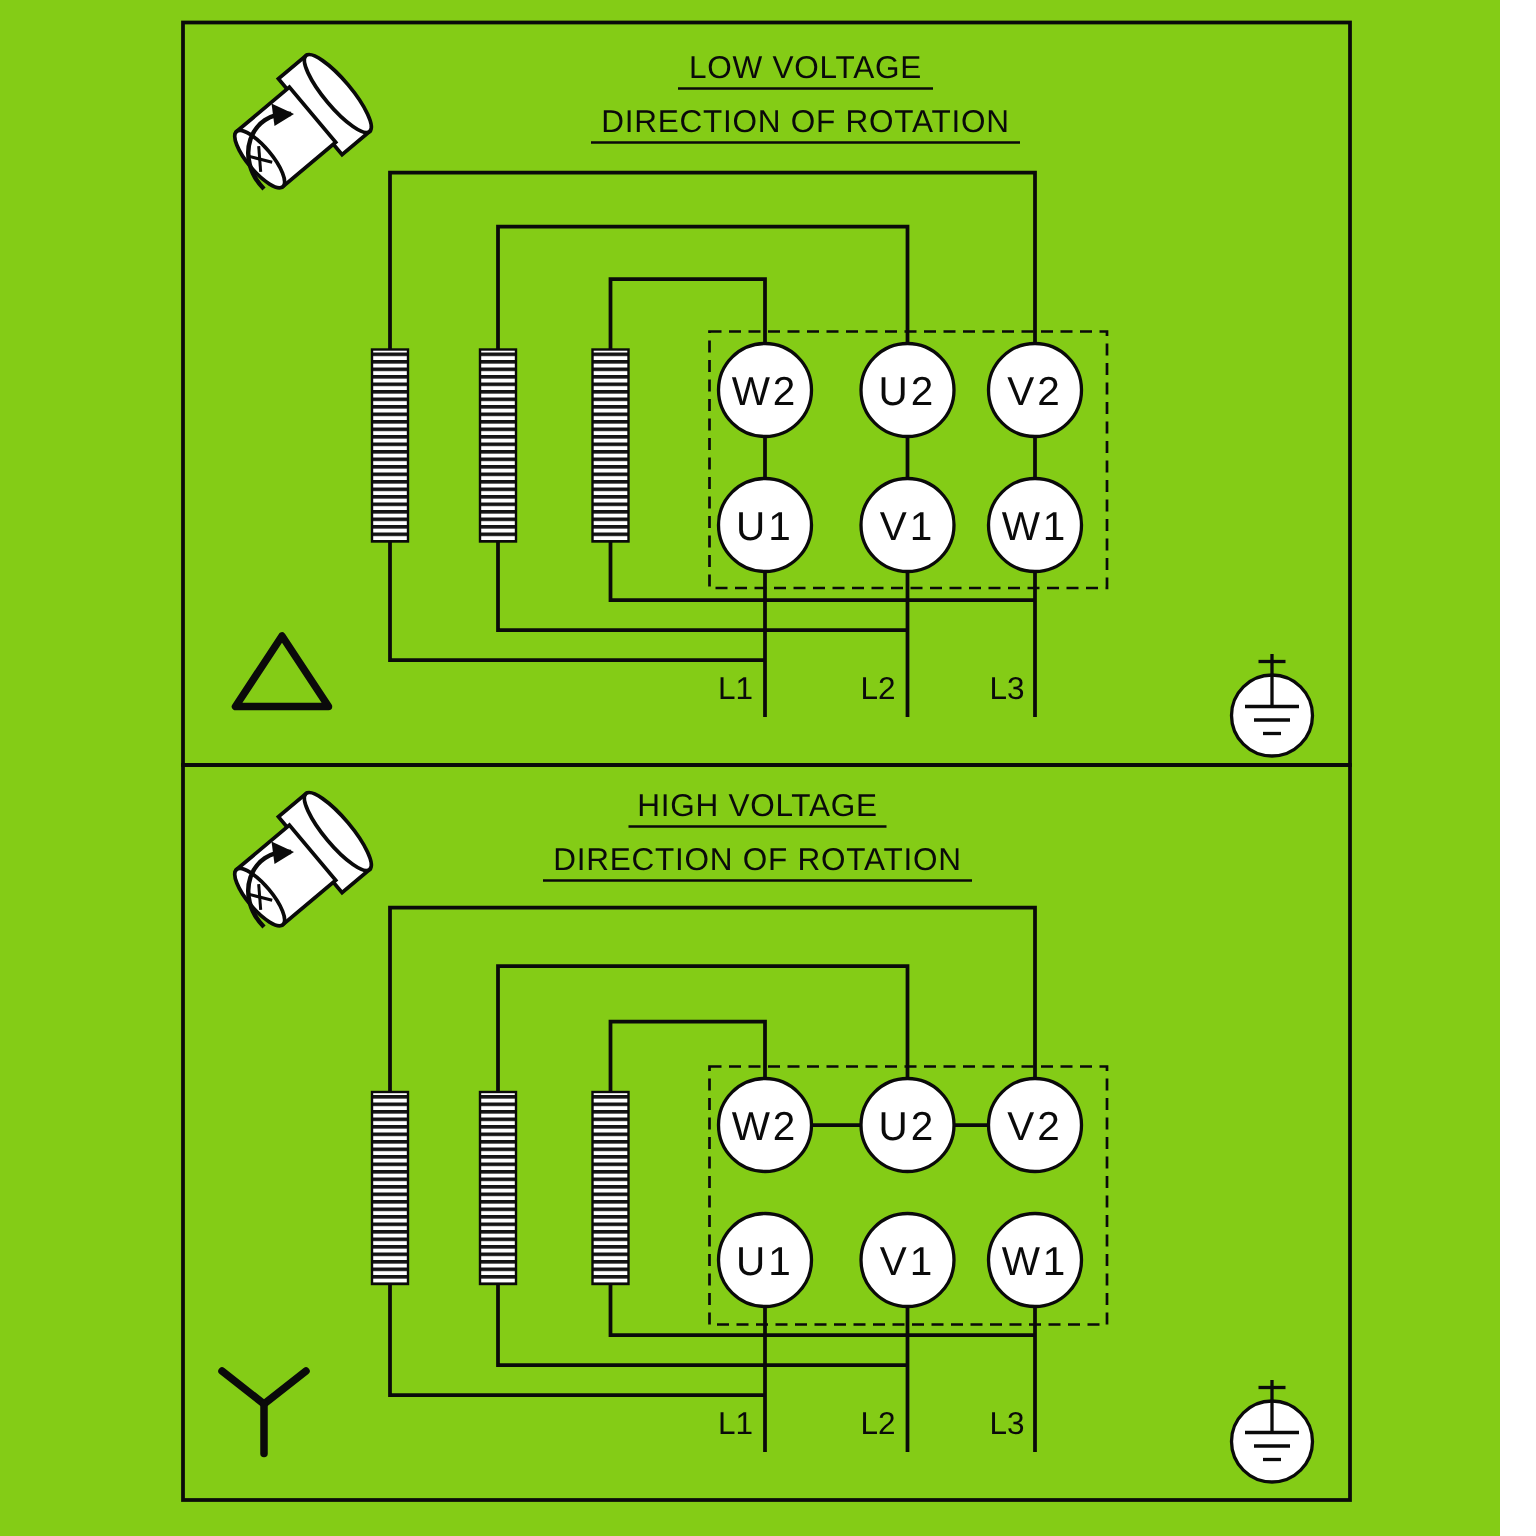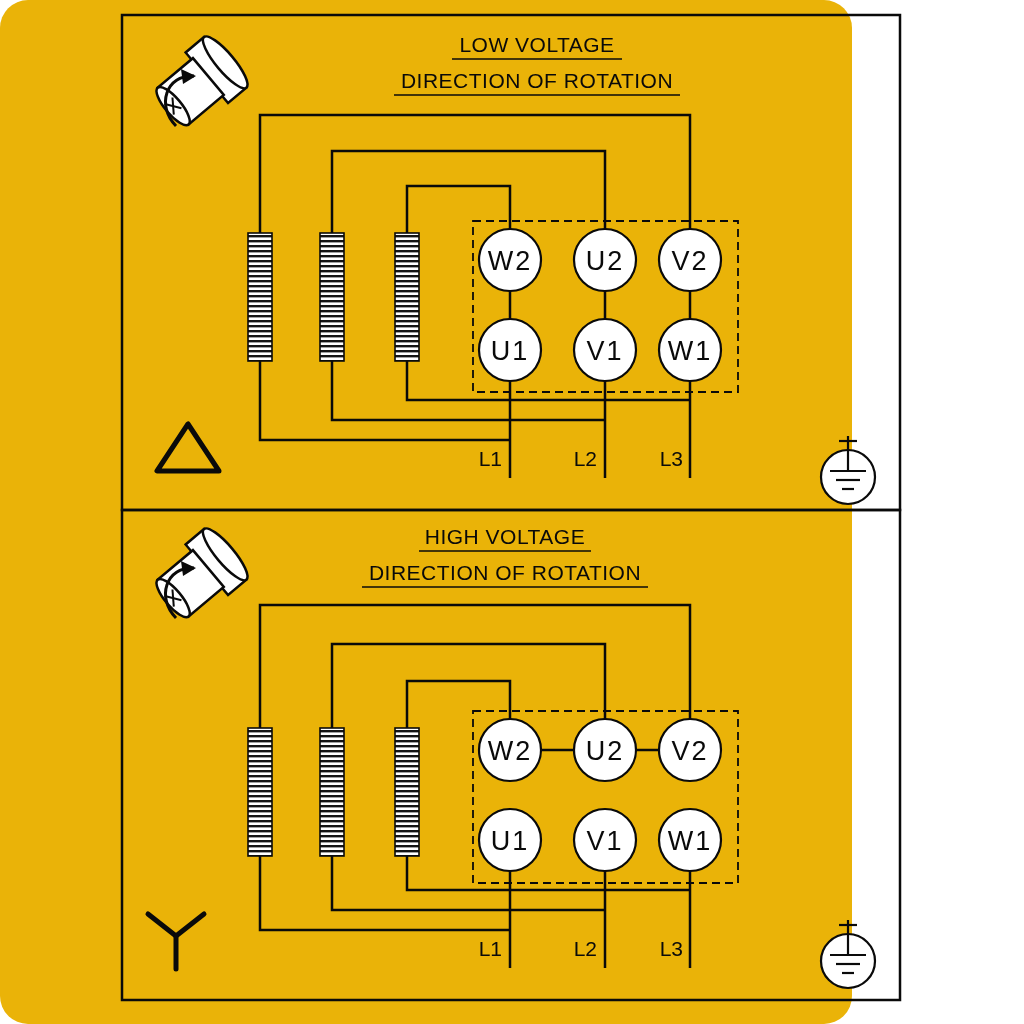--- a/index.html
+++ b/index.html
@@ -1,16 +1,16 @@
 <!DOCTYPE html>
 <html><head>
 <meta charset="utf-8">
 <style>
   html,body{margin:0;padding:0;background:#ffffff;}
-  .canvas{width:852px;height:1024px;background:#eab308;position:relative;border-radius:28px;}
+  .canvas{width:1000px;height:1024px;background:#84cc16;position:relative;}
   svg{display:block;}
   text{font-family:"Liberation Sans", sans-serif;fill:#0a0a0a;}
   .title{font-size:21px;text-anchor:middle;letter-spacing:.5px;}
   .tlabel{font-size:27px;text-anchor:middle;letter-spacing:2px;}
   .llabel{font-size:21px;text-anchor:end;}
   .wire{fill:none;stroke:#0a0a0a;stroke-width:2.5;}
   .frame{fill:none;stroke:#0a0a0a;stroke-width:2.5;}
   .rule{stroke:#0a0a0a;stroke-width:1.6;}
   .term{fill:#ffffff;stroke:#0a0a0a;stroke-width:2.2;}
   .dashedbox{fill:none;stroke:#0a0a0a;stroke-width:1.8;stroke-dasharray:8 5;}

